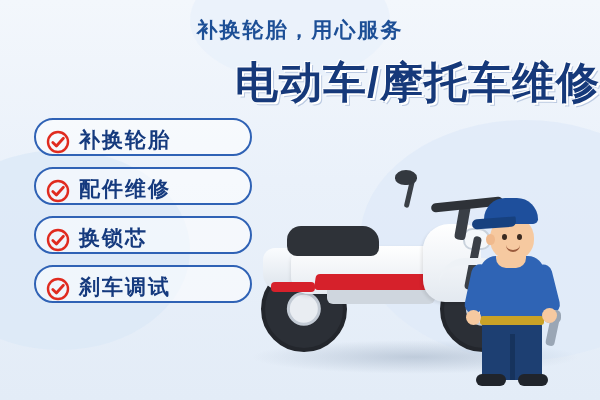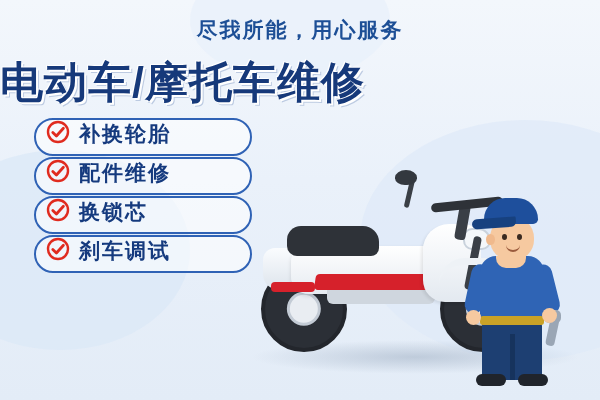--- a/index.html
+++ b/index.html
@@ -52,43 +52,43 @@
     color: #1d4f96;
     letter-spacing: 2px;
     font-family: "Liberation Sans", sans-serif;
   }
 
   .headline {
     position: absolute;
     top: 54px;
     left: 0;
     width: 100%;
-    text-align: left;
+    text-align: right;
     font-size: 43px;
     font-weight: bold;
     letter-spacing: 1px;
     color: #16397a;
     text-shadow:
       2px 2px 0 #ffffff,
       -1px -1px 0 #ffffff,
       3px 3px 0 rgba(40,80,150,.25);
     font-family: "Liberation Sans", sans-serif;
   }
 
   .features {
     position: absolute;
     left: 34px;
     top: 118px;
     width: 240px;
   }
   .feature {
     display: flex;
-    align-items: flex-start;
+    align-items: flex-end;
     height: 38px;
-    margin-bottom: 1px;
+    margin-bottom: 11px;
     border: 2px solid #2f62b5;
     border-radius: 19px;
     background: rgba(255,255,255,.55);
     padding: 0 14px 0 10px;
     box-sizing: border-box;
     width: 218px;
   }
   .check-icon {
     flex: 0 0 auto;
     width: 24px;
@@ -400,21 +400,21 @@
 </style>
 </head>
 <body>
 
 <div class="poster">
 
   <div class="blob b1"></div>
   <div class="blob b2"></div>
   <div class="blob b3"></div>
 
-  <div class="subtitle">尽我所能，用心服务</div>
+  <div class="subtitle">补换轮胎，用心服务</div>
   <div class="headline">电动车/摩托车维修</div>
 
   <div class="features">
 
     <div class="feature">
       <span class="check-icon">
         <svg viewBox="0 0 24 24" width="24" height="24" aria-hidden="true">
           <circle cx="12" cy="12" r="10" fill="none" stroke="#e02b1f" stroke-width="2.4"></circle>
           <path d="M6.8 12.4 L10.4 16 L17.4 8.2" fill="none" stroke="#e02b1f" stroke-width="2.8" stroke-linecap="round" stroke-linejoin="round"></path>
         </svg>

